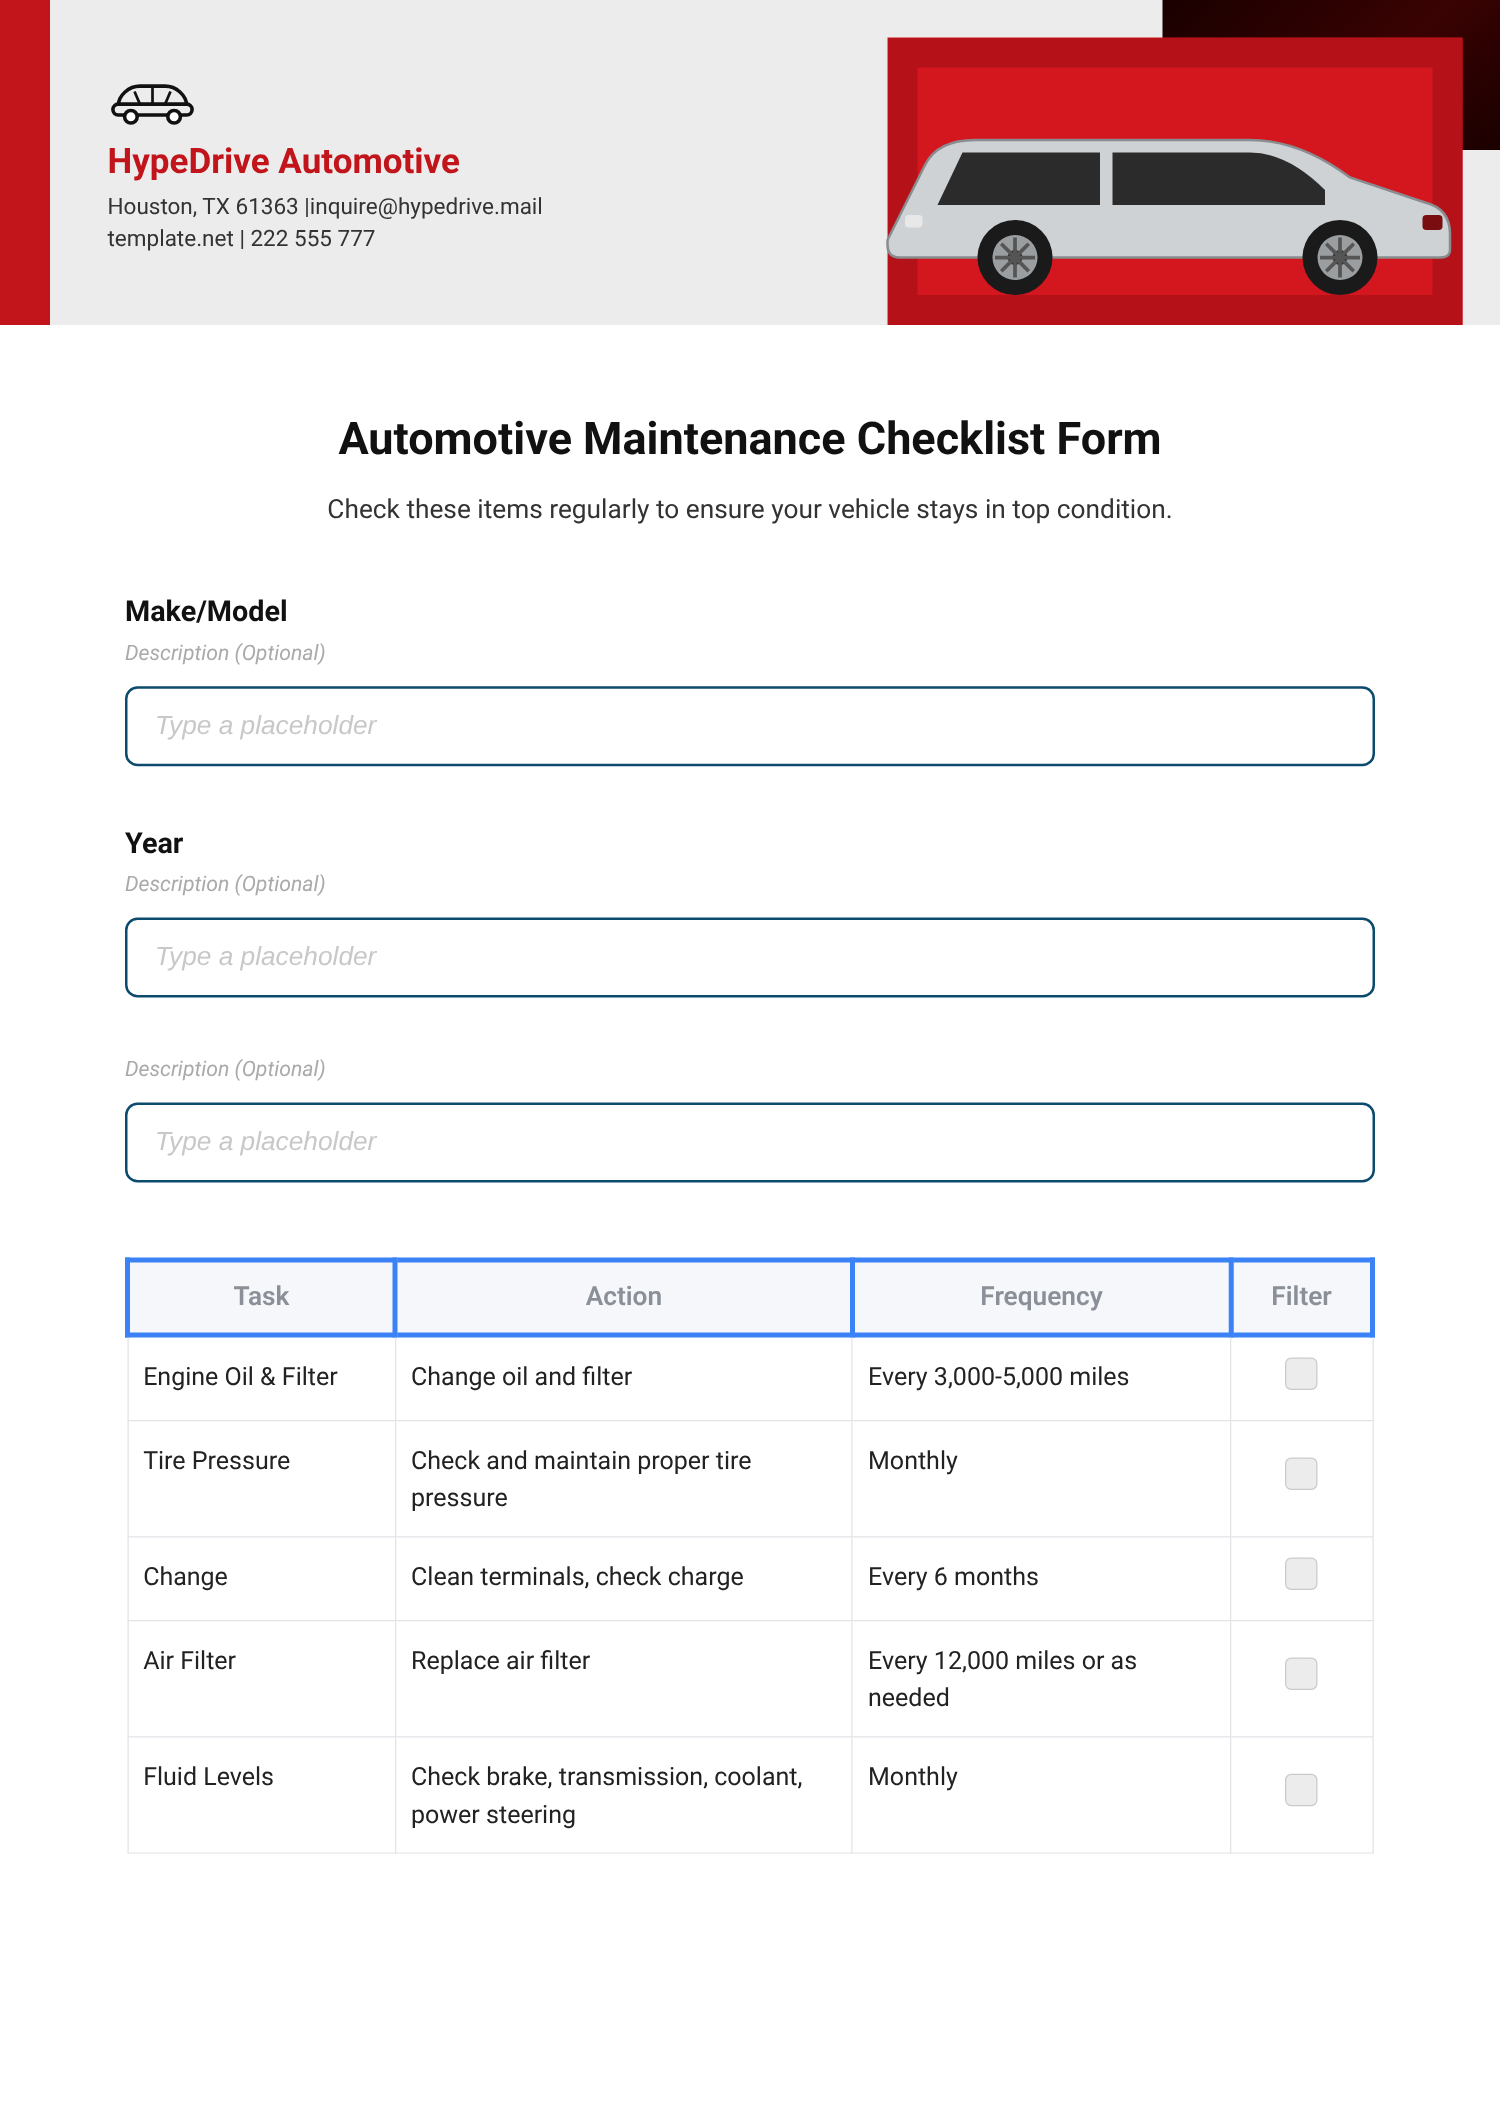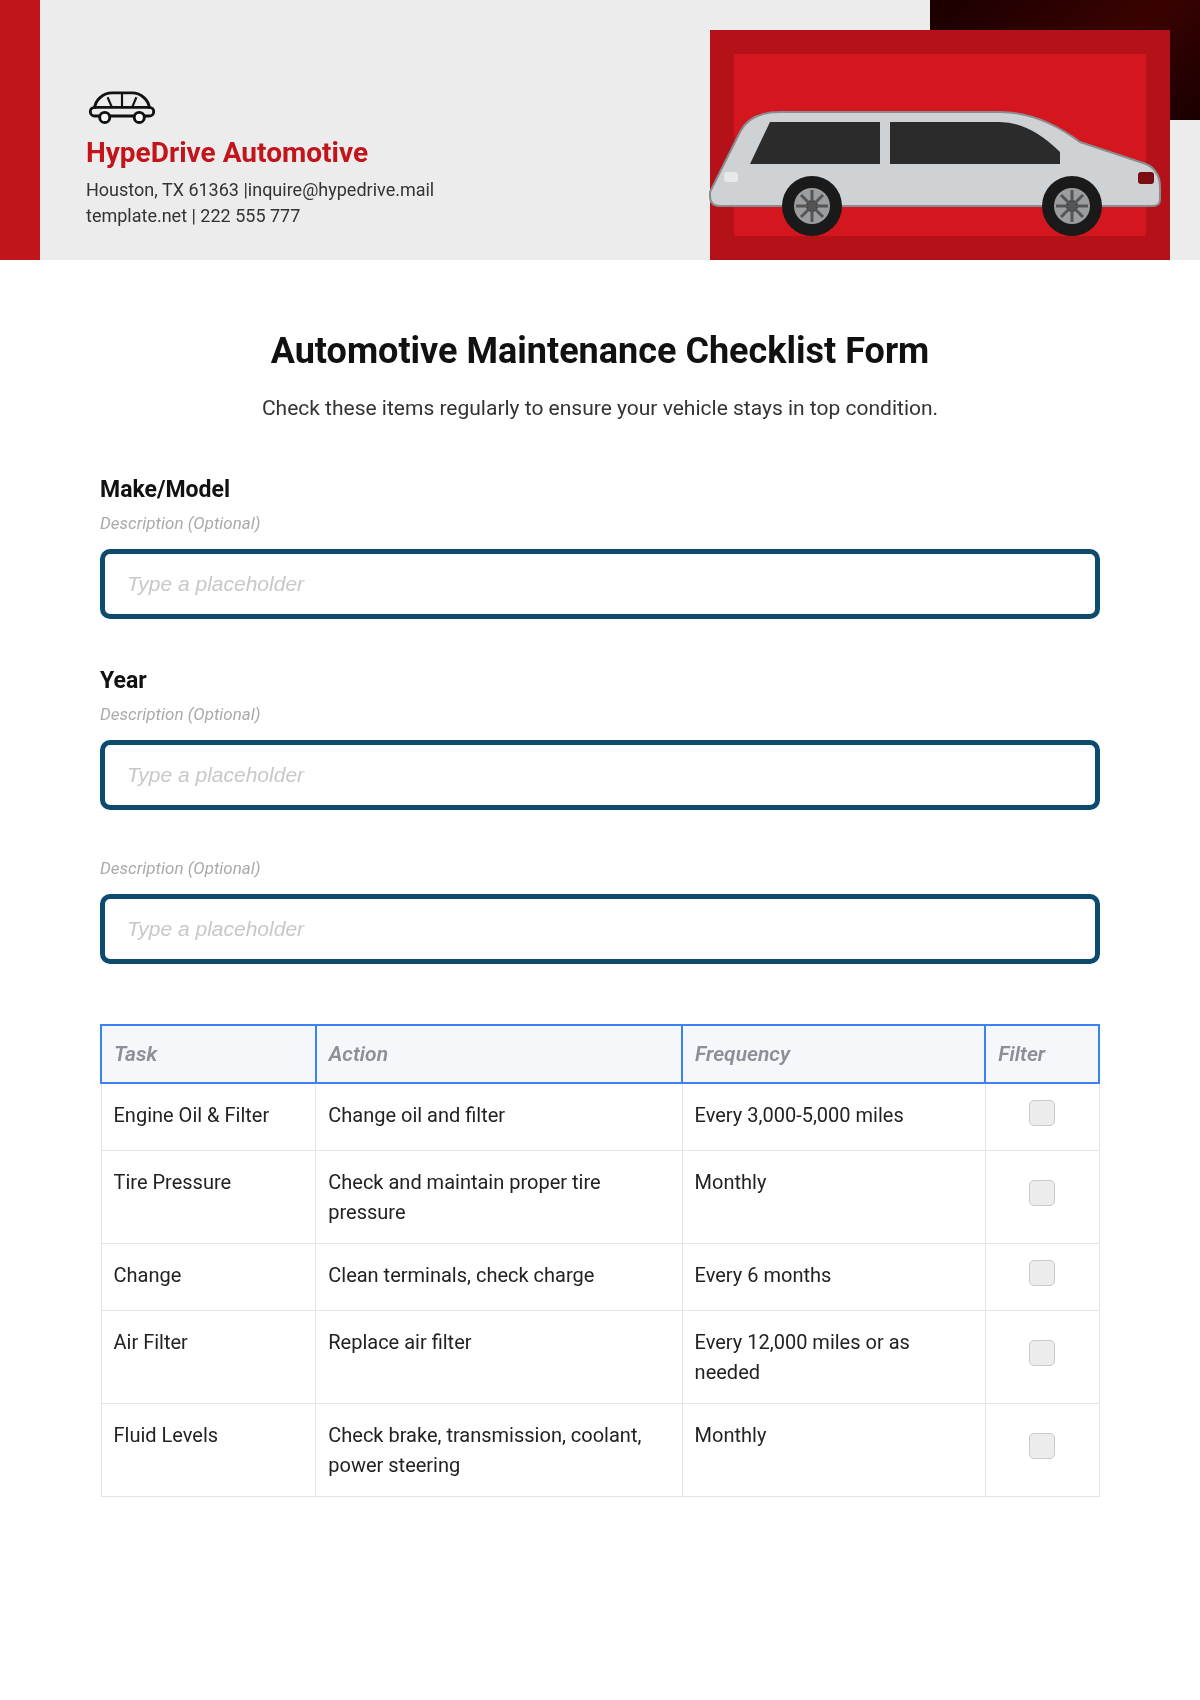--- a/index.html
+++ b/index.html
@@ -15,21 +15,21 @@
     background: #ececec;
     position: relative;
     overflow: hidden;
   }
   .header-left-bar {
     width: 40px;
     background: #c1151b;
     height: 100%;
   }
   .header-info {
-    padding: 82px 0 0 46px;
+    padding: 58px 0 0 46px;
     flex: 0 0 500px;
   }
   .company-name {
     color: #c1151b;
     font-weight: 700;
     font-size: 28px;
     margin-top: 8px;
   }
   .company-contact {
     color: #333;
@@ -92,44 +92,43 @@
   }
   .field-desc {
     font-style: italic;
     color: #aaa;
     font-size: 17px;
     margin-top: 10px;
   }
   .field-input {
     width: 100%;
     margin-top: 16px;
-    border: 5px solid #0c4a6e;
+    border: 2px solid #0c4a6e;
     border-radius: 10px;
     padding: 18px 22px;
     font-size: 21px;
     font-style: italic;
     color: #333;
     background: #fff;
   }
   .field-input::placeholder { color: #c8c8c8; }
   table.checklist {
     width: 100%;
     border-collapse: collapse;
     margin-top: 60px;
     font-size: 20px;
   }
   table.checklist th {
     background: #f5f7fb;
     color: #8a8f98;
     font-weight: 600;
     padding: 16px 12px;
-    border: 2px solid #3b82f6;
-    text-align: left;
+    border: 4px solid #3b82f6;
+    text-align: center;
     font-size: 21px;
-    font-style: italic;
   }
   table.checklist td {
     border: 1px solid #e2e4e8;
     padding: 16px 12px;
     vertical-align: top;
     line-height: 1.5;
     color: #222;
   }
   table.checklist td.check-cell {
     text-align: center;

